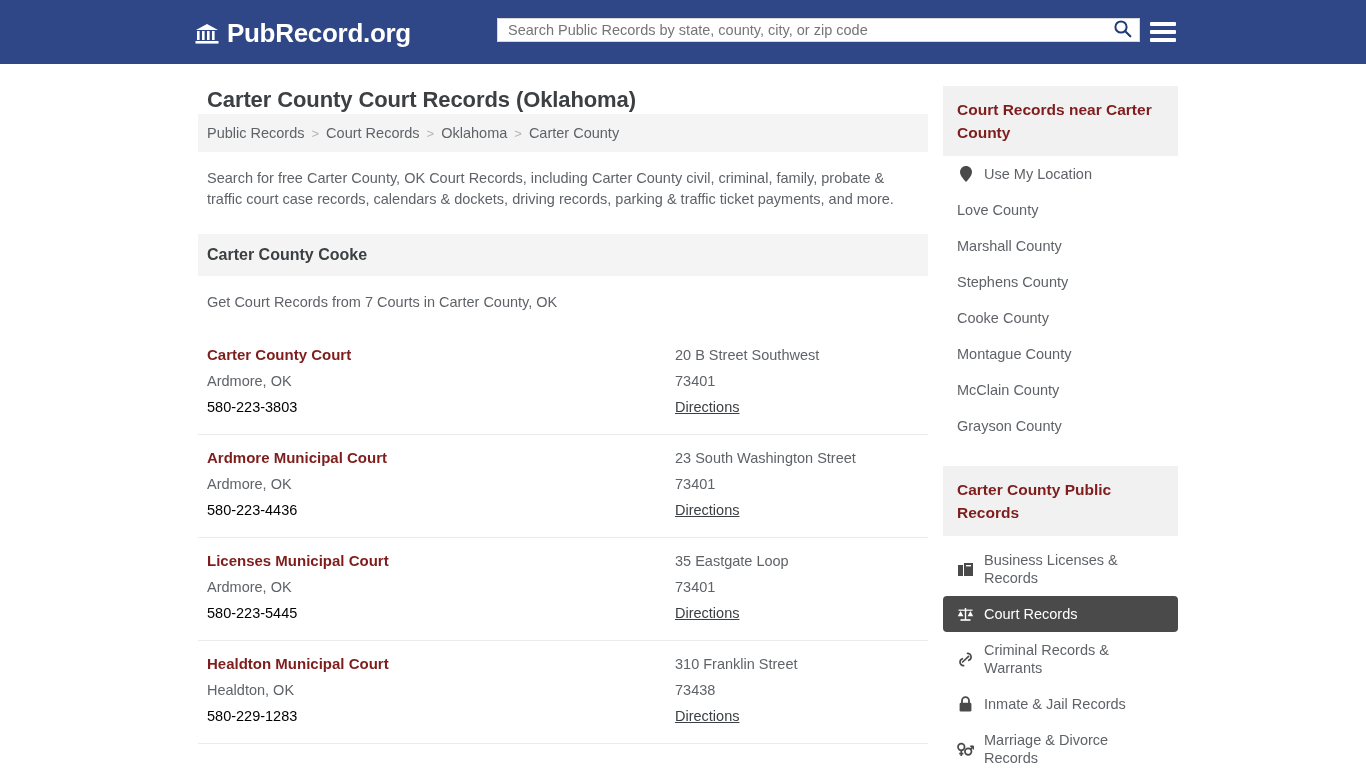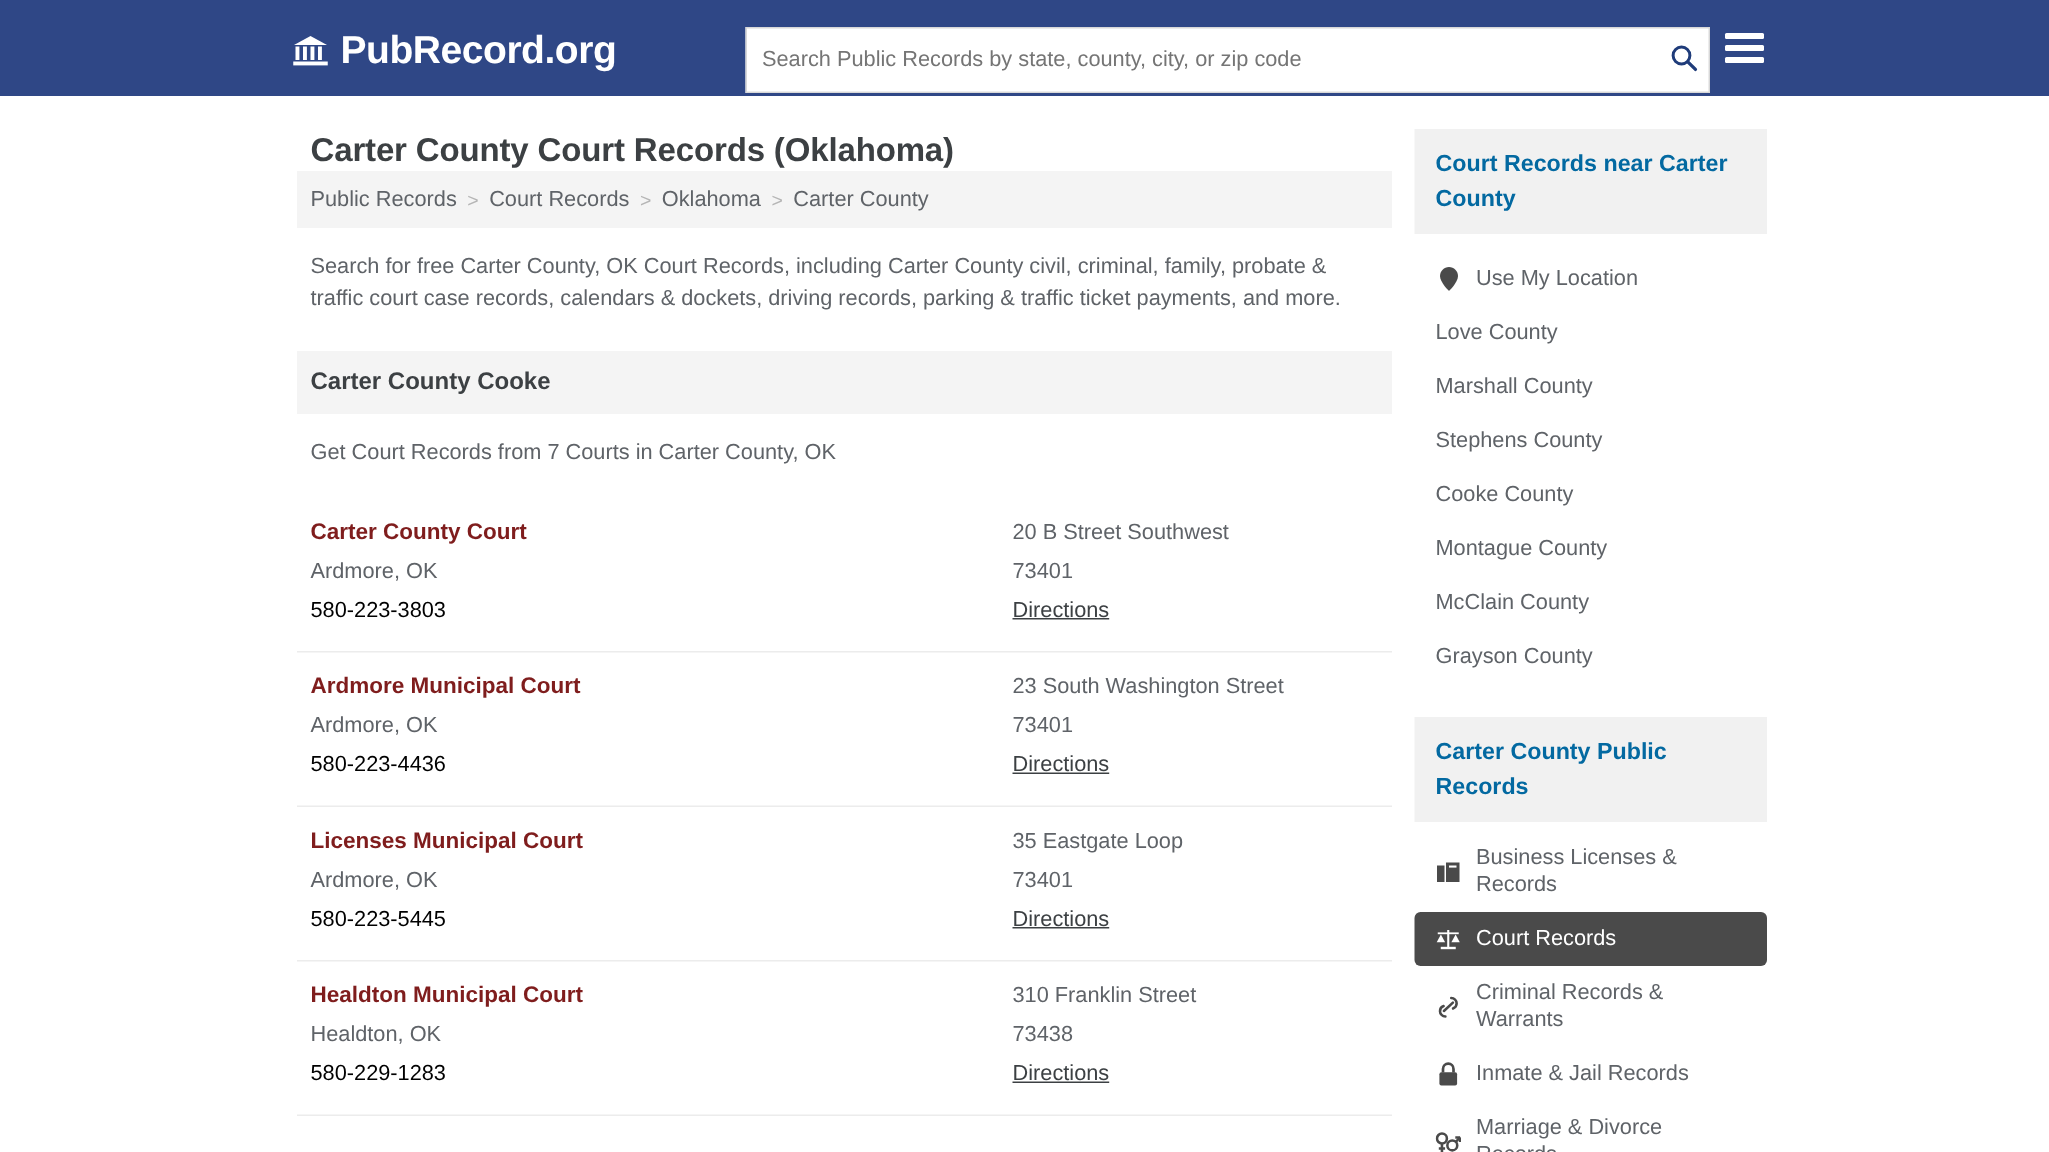--- a/index.html
+++ b/index.html
@@ -34,21 +34,21 @@
     text-decoration: none;
     white-space: nowrap;
   }
   .brand .bank-icon { display: block; line-height: 0; }
 
   .search-wrap {
     position: absolute;
     left: 497px;
     top: 18px;
     width: 643px;
-    height: 44px;
+    height: 24px;
     background: #ffffff;
     border: 1px solid #d8d8d8;
     display: flex;
     align-items: center;
     justify-content: space-between;
   }
   .search-input {
     flex: 1;
     height: 100%;
     border: none;
@@ -192,24 +192,24 @@
     cursor: pointer;
     display: inline-block;
   }
 
   
   .side-head {
     background: #f1f1f1;
     padding: 12px 14px;
     font-size: 15.5px;
     font-weight: bold;
-    color: #0369a1;
+    color: #7f1d1d;
     line-height: 23px;
   }
-  .side-list { padding-top: 12px; }
+  .side-list { padding-top: 0; }
   .side-item {
     display: flex;
     align-items: center;
     gap: 10px;
     padding: 9px 14px;
     font-size: 14.5px;
     color: #5f6368;
     cursor: pointer;
     border-radius: 4px;
     text-decoration: none;

